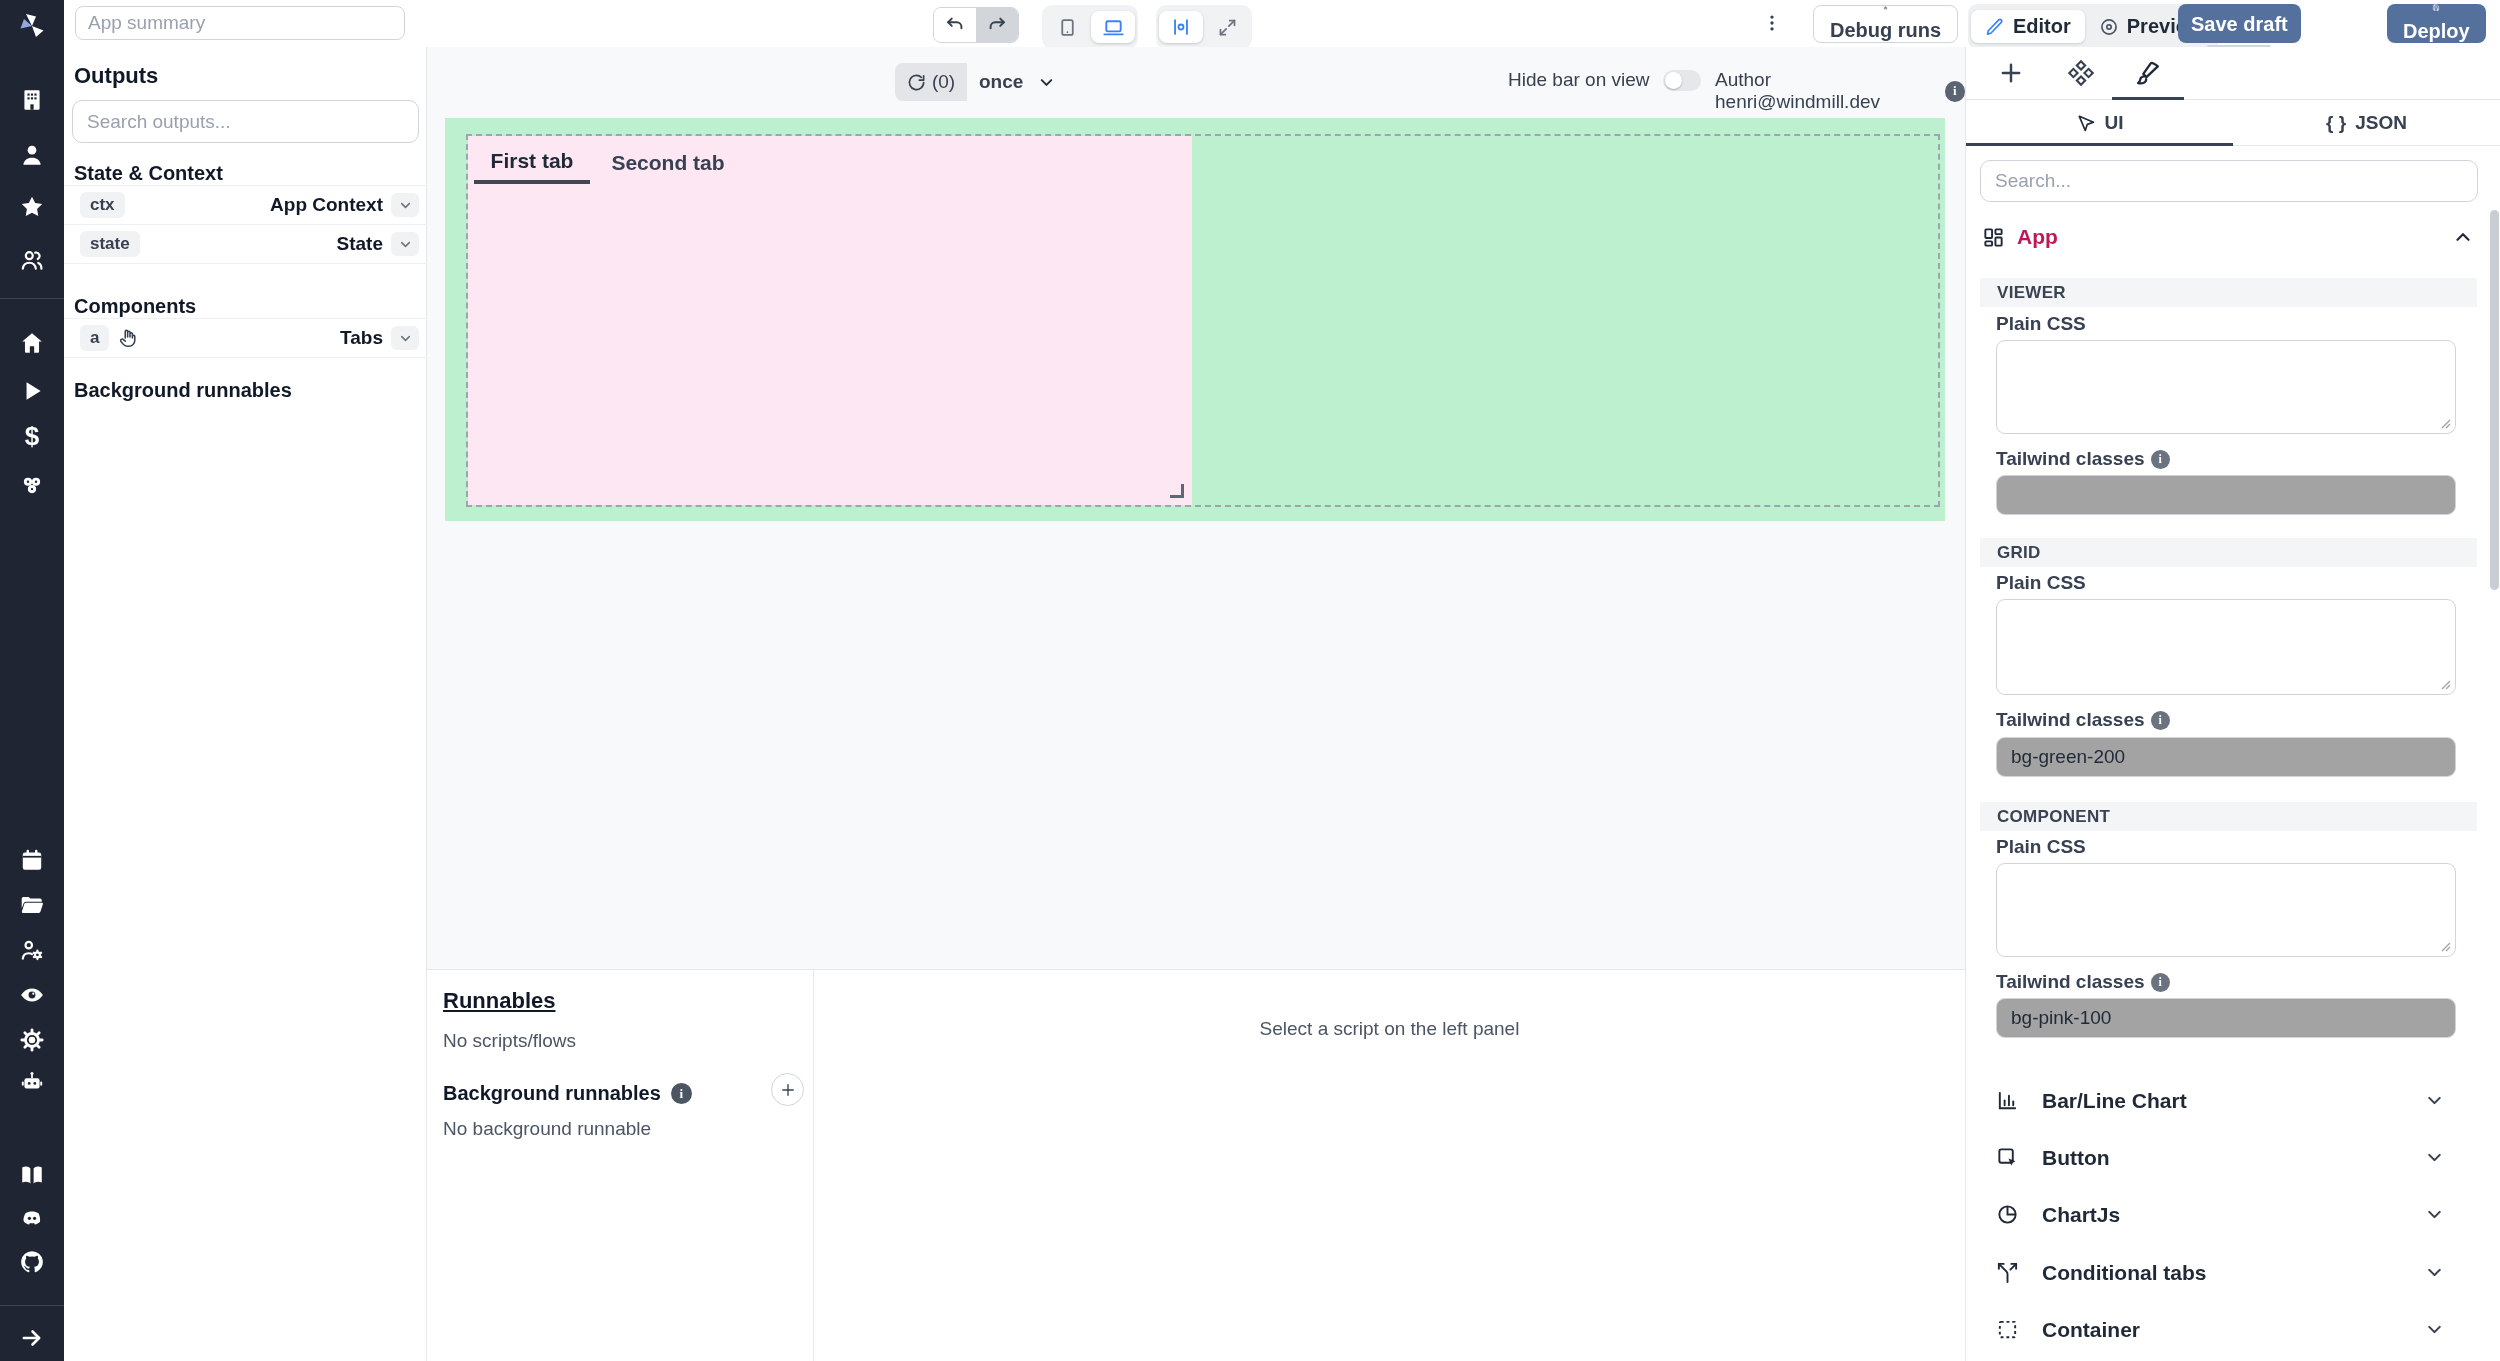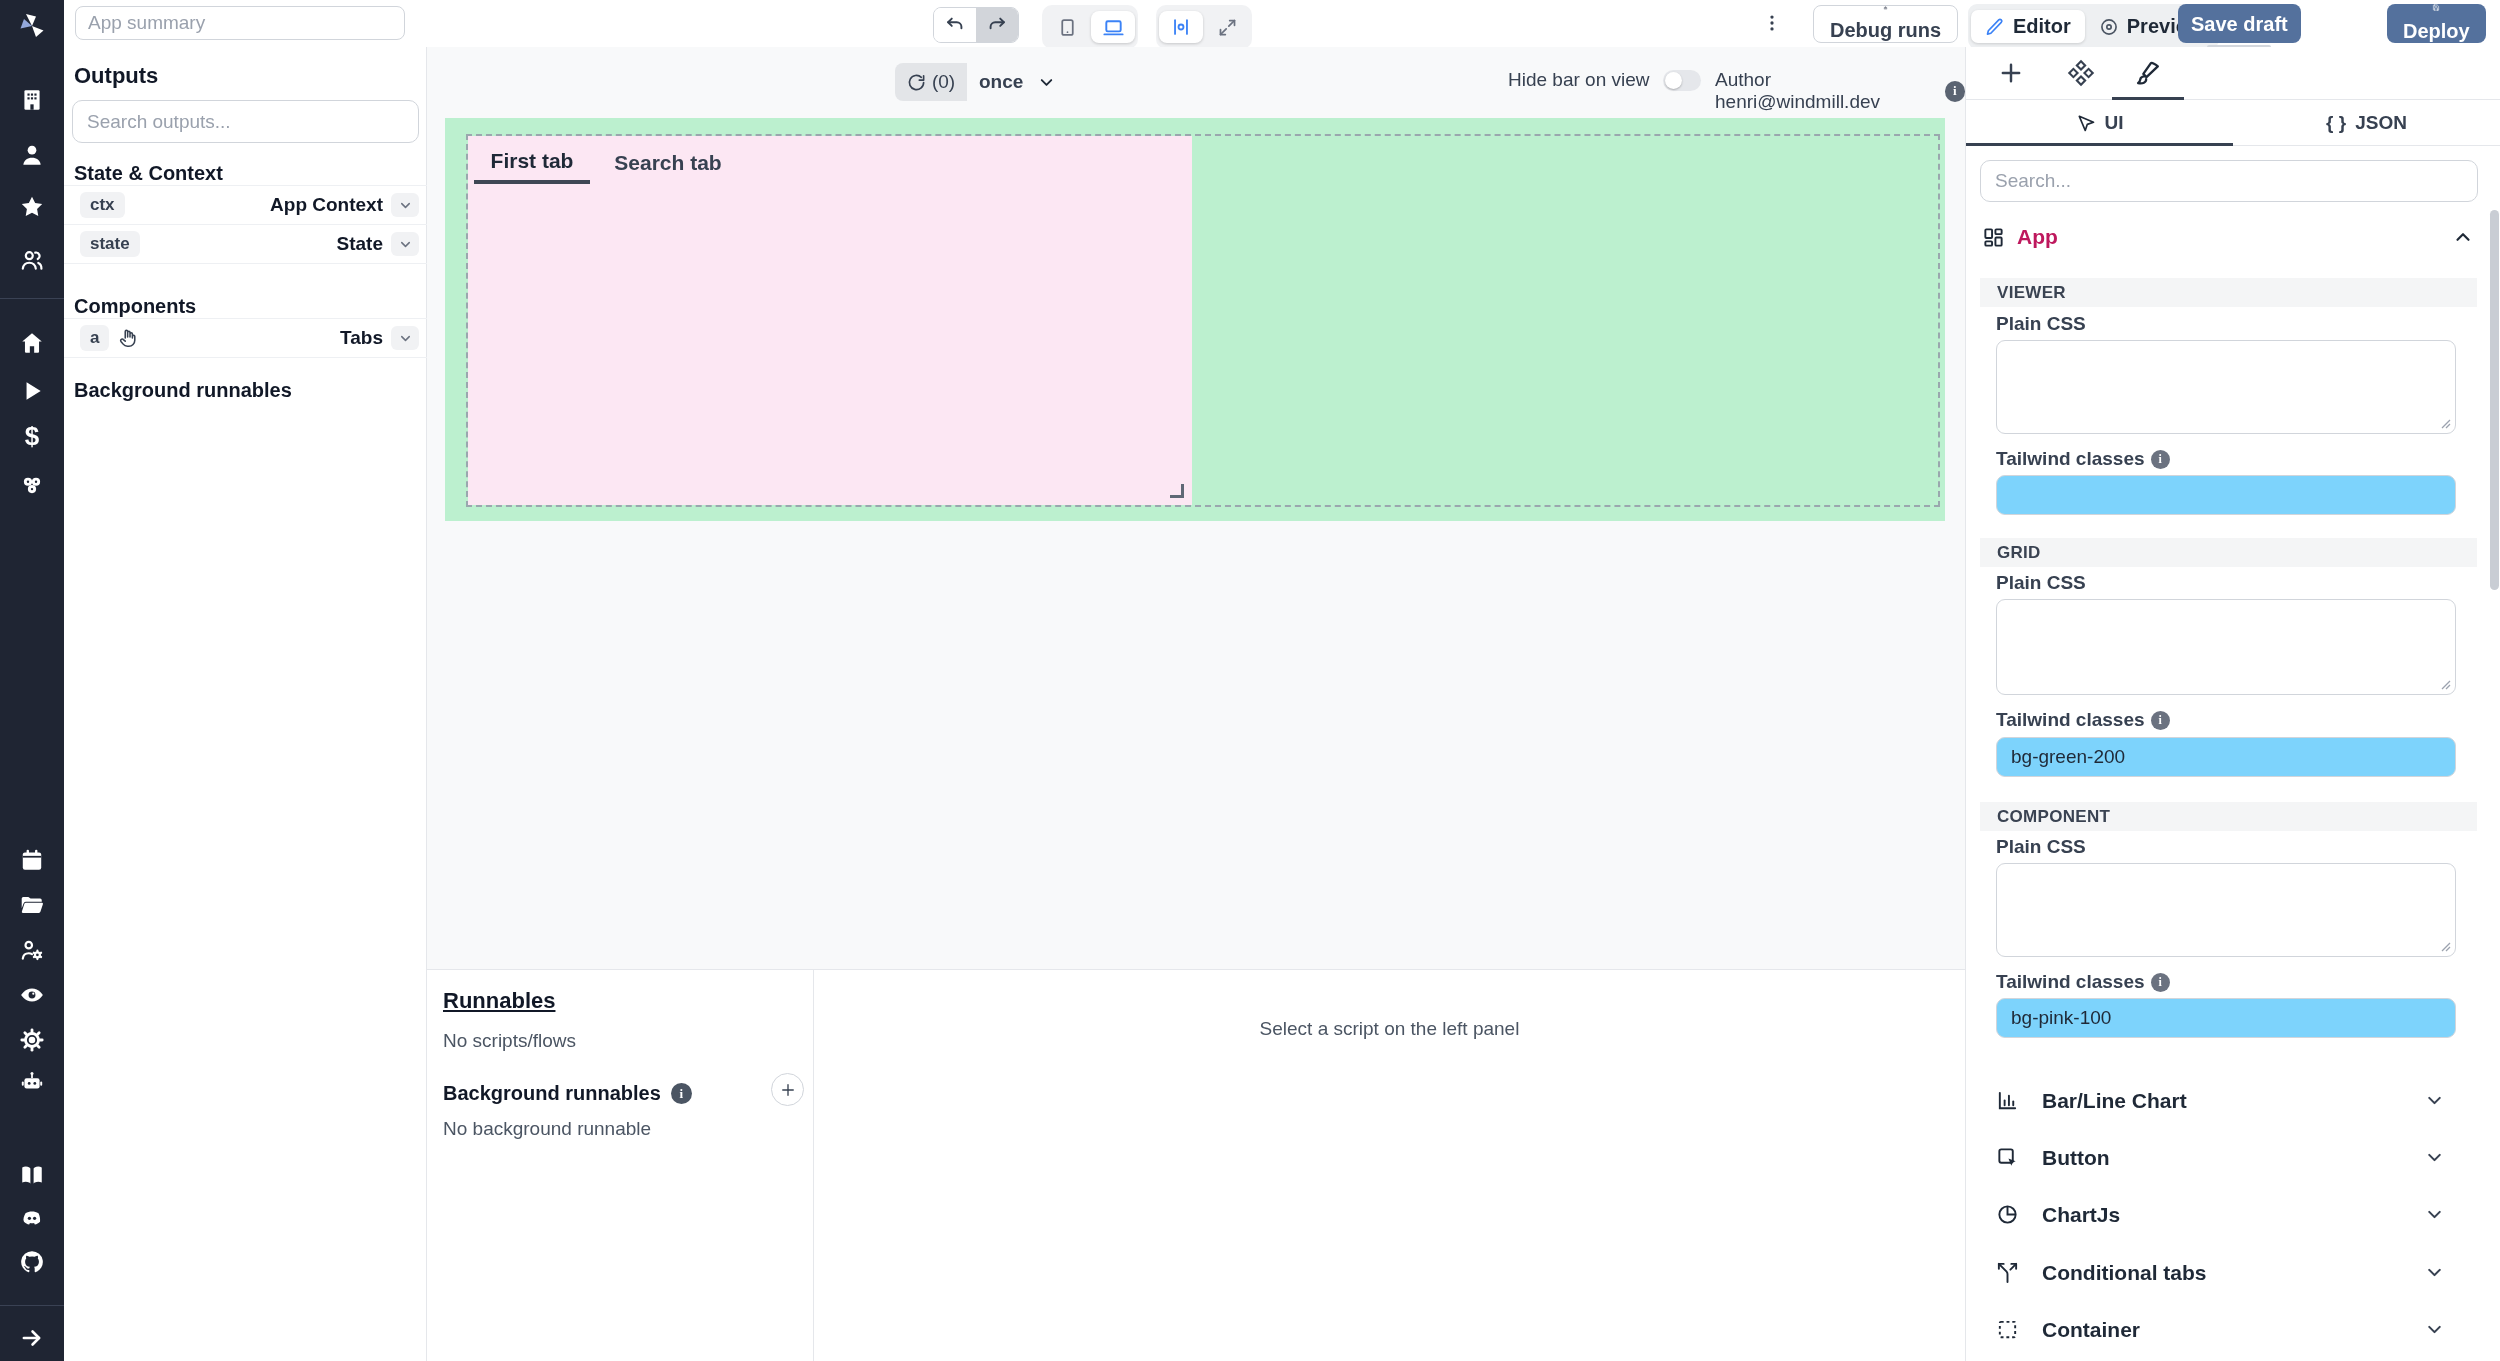--- a/index.html
+++ b/index.html
@@ -98,21 +98,21 @@
   .rsearch{position:absolute;left:14px;top:113px;width:498px;height:42px;}
   .app-head{position:absolute;left:16px;top:172px;width:492px;height:36px;display:flex;align-items:center;gap:12px;cursor:pointer;}
   .app-head-label{font-size:21px;font-weight:700;color:#be185d;}
   .app-chevron{margin-left:auto;}
   .group-bar{position:absolute;left:14px;width:497px;height:29px;background:#f4f5f6;display:flex;align-items:center;
              padding-left:17px;box-sizing:border-box;font-size:17px;font-weight:700;color:#3a4352;letter-spacing:.3px;}
   .field-label{position:absolute;left:30px;font-size:19px;font-weight:600;color:#374151;display:flex;align-items:center;gap:6px;}
   .css-area{position:absolute;left:30px;width:460px;border:1px solid #d1d5db;border-radius:9px;resize:none;
             font-family:inherit;font-size:18px;padding:8px 12px;box-sizing:border-box;background:#fff;}
   .tw-input{position:absolute;left:30px;width:460px;height:40px;border:1px solid #d1d5db;border-radius:9px;
-            font-family:inherit;font-size:19px;color:#1f2937;padding:0 14px;box-sizing:border-box;background:#7dd3fc;}
+            font-family:inherit;font-size:19px;color:#1f2937;padding:0 14px;box-sizing:border-box;background:#a3a3a3;}
   .resize-glyph{position:absolute;width:12px;height:12px;pointer-events:none;}
   .info-dot.sm{width:19px;height:19px;font-size:12px;background:#6b7280;}
   .comp-row{position:absolute;left:0;width:523px;height:57px;display:flex;align-items:center;gap:23px;
             padding:0 44px 0 30px;box-sizing:border-box;cursor:pointer;}
   .comp-label{font-size:21px;font-weight:700;color:#1f2937;}
   .comp-chev{margin-left:auto;}
   .scroll-thumb{position:absolute;left:524px;top:163px;width:9px;height:380px;background:#c9cdd4;border-radius:5px;}
 </style>
 </head>
 <body>
@@ -431,21 +431,21 @@
     <div class="author">
       <span>Author henri@windmill.dev</span>
       <span class="info-dot">i</span>
     </div>
 
     <div class="green-grid">
       <div class="grid-cell">
         <div class="tabs-comp">
           <div class="tabbar">
             <div class="tab active">First tab</div>
-            <div class="tab inactive">Search tab</div>
+            <div class="tab inactive">Second tab</div>
           </div>
           <div class="resize-handle"></div>
         </div>
       </div>
     </div>
   </div>
 
   <div class="bottom-panel">
     <div class="run-left">
       <div class="run-title">Runnables</div>

